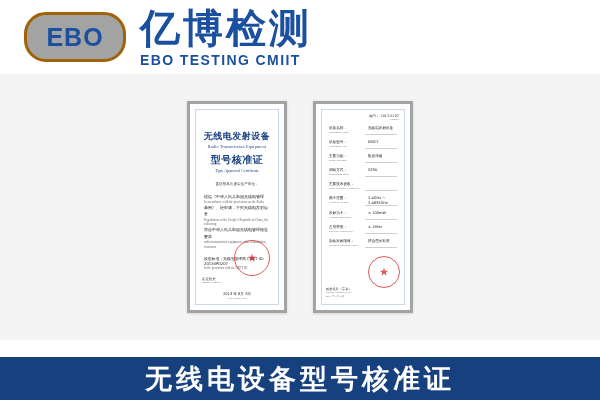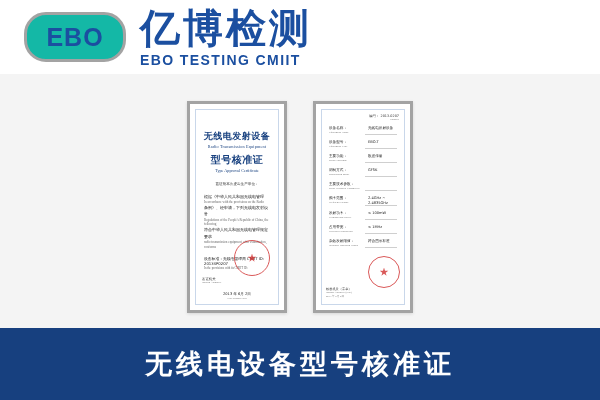--- a/index.html
+++ b/index.html
@@ -29,22 +29,22 @@
     background: #ffffff;
     display: flex;
     align-items: center;
     padding-left: 24px;
     box-sizing: border-box;
   }
   .logo-badge {
     width: 96px;
     height: 44px;
     border-radius: 22px;
-    border: 3px solid #a3a3a3;
-    background: #14b8a6;
+    border: 3px solid #a16207;
+    background: #a3a3a3;
     display: flex;
     align-items: center;
     justify-content: center;
     flex: 0 0 auto;
   }
   .logo-badge .logo-text {
     color: #1b4fa0;
     font-size: 25px;
     font-weight: bold;
     letter-spacing: 1px;
@@ -263,21 +263,21 @@
     color: #333;
     font-family: "DejaVu Sans", sans-serif;
   }
   .cert-right .foot .en { display:block; font-size: 2.7px; color:#777; font-family:"Liberation Serif", serif; }
 
   
   .footer {
     position: absolute;
     left: 0; bottom: 0;
     width: 600px;
-    height: 72px;
+    height: 43px;
     background: #17407f;
     display: flex;
     align-items: center;
     justify-content: center;
   }
   .footer-text {
     color: #ffffff;
     font-size: 27px;
     font-weight: bold;
     letter-spacing: 4px;

